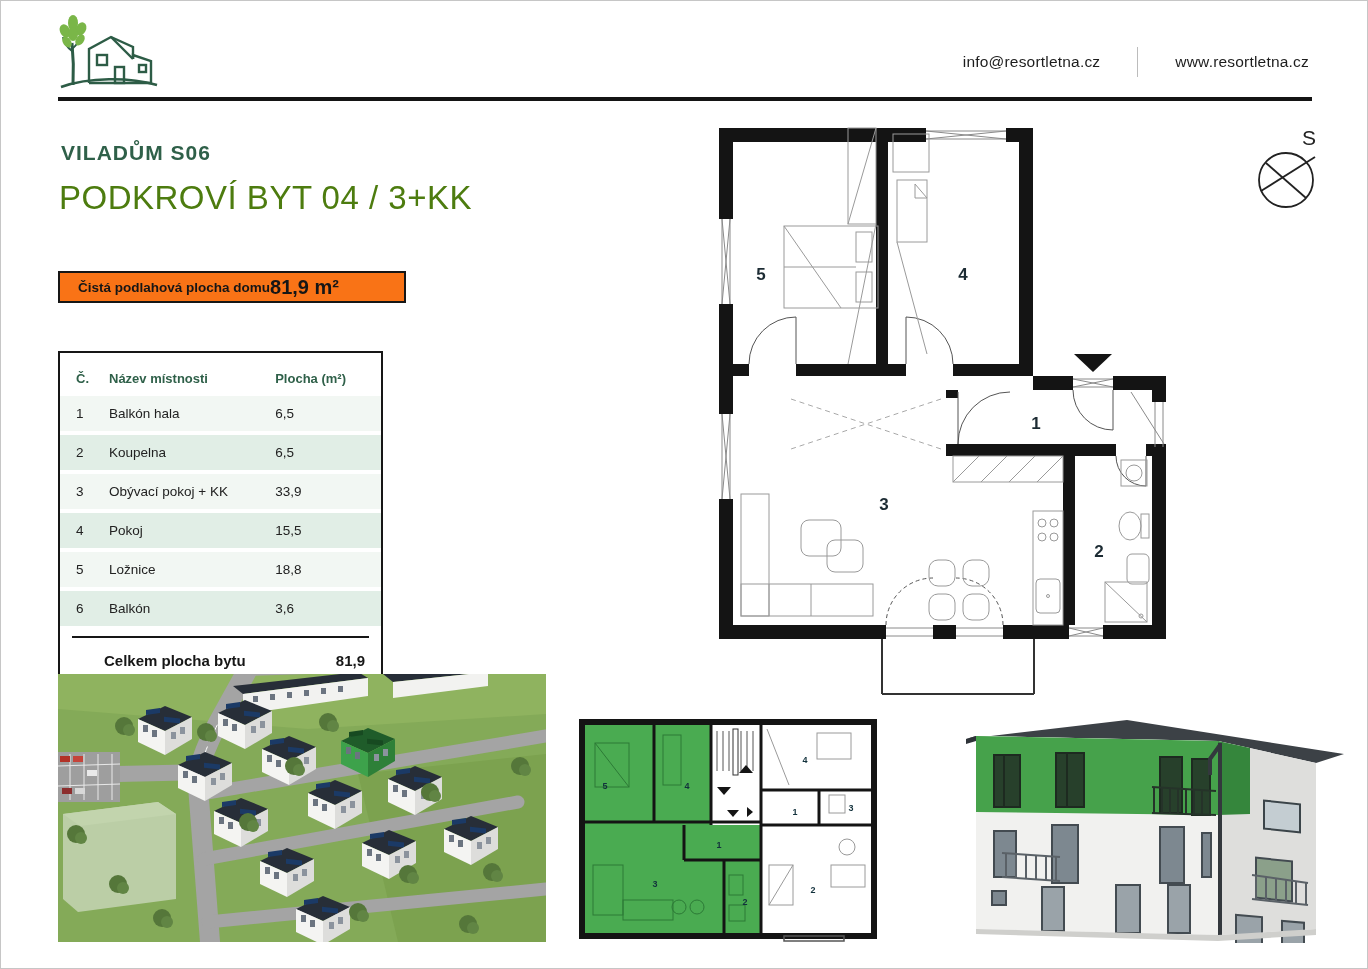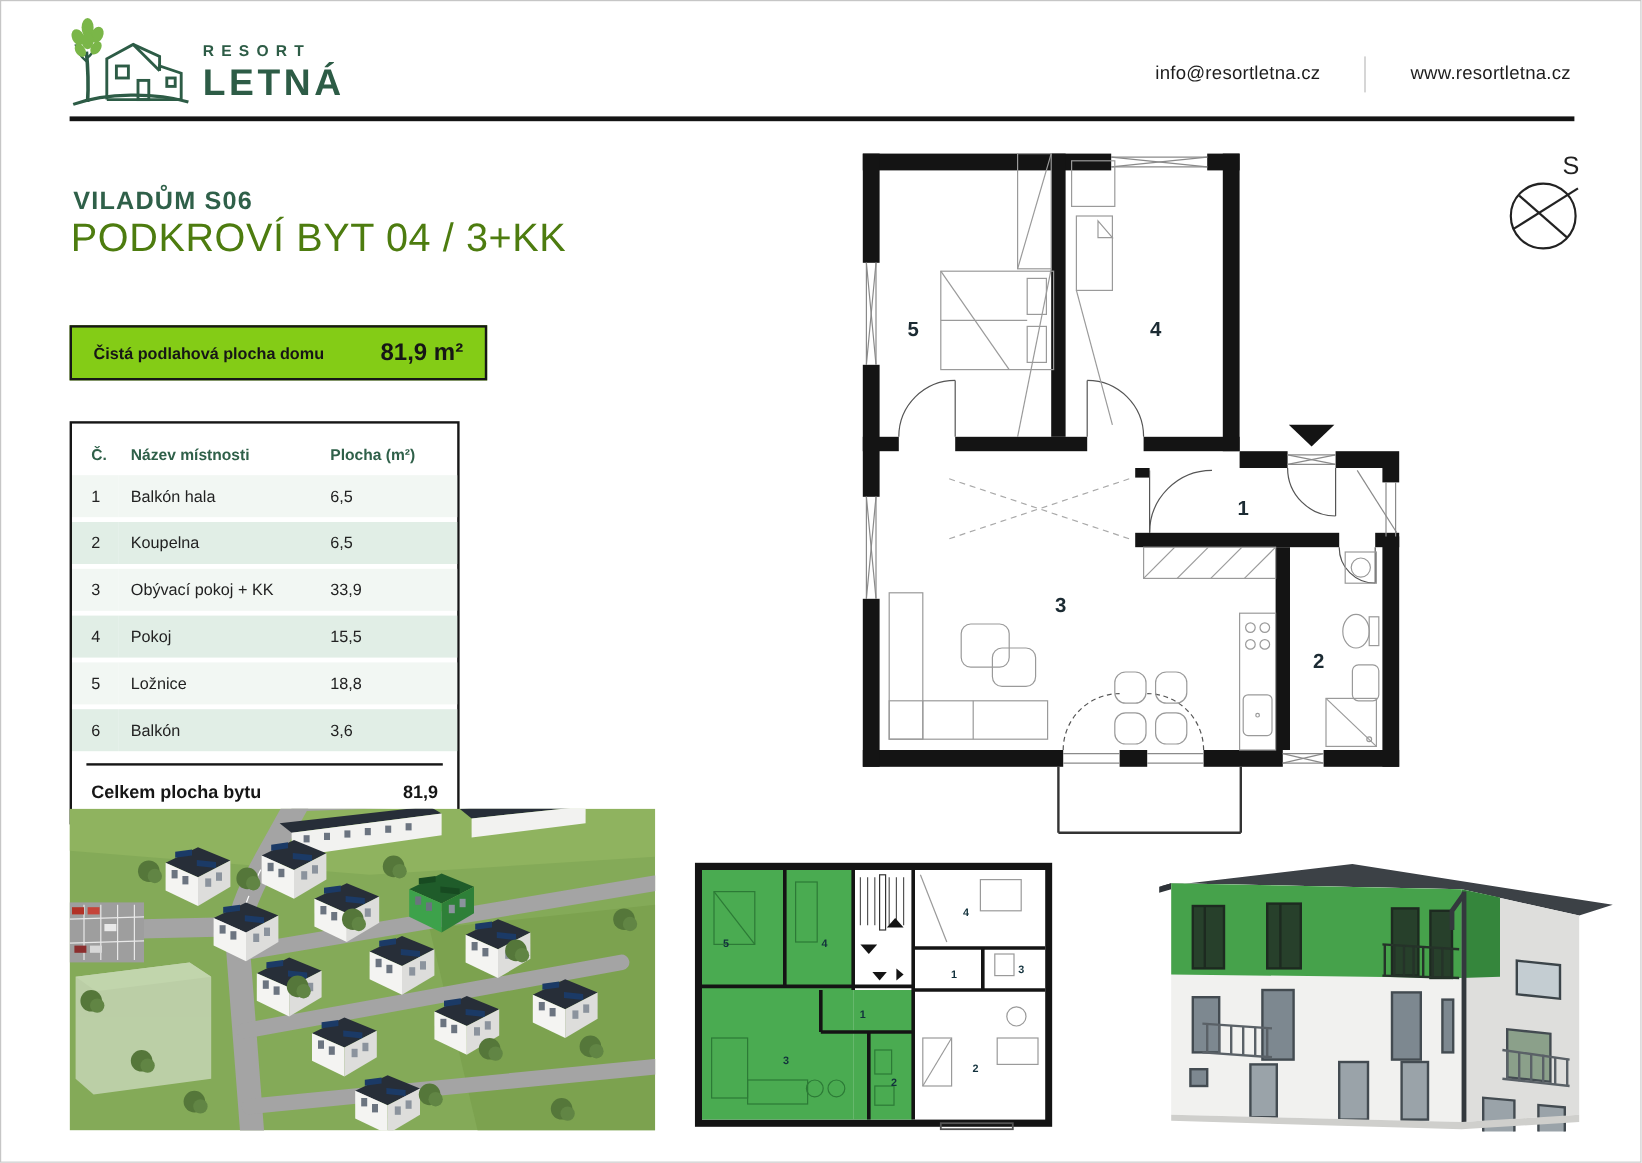--- a/index.html
+++ b/index.html
@@ -12,39 +12,39 @@
   
   .logo-wrap { position:absolute; left:58px; top:14px; display:flex; align-items:center; gap:10px; }
   .logo-text { display:flex; flex-direction:column; line-height:1; padding-top:12px; }
   .logo-resort { font-size:13px; letter-spacing:6px; font-weight:bold; color:#2d5c46; }
   .logo-letna { font-size:31px; letter-spacing:3px; font-weight:bold; color:#2d5c46; margin-top:4px; }
   .contacts { position:absolute; right:58px; top:46px; display:flex; align-items:center; gap:37px; }
   .contact-link { font-size:15.5px; color:#1d1d1d; text-decoration:none; font-weight:500; letter-spacing:.2px; }
   .contact-divider { width:1px; height:30px; background:#bcbcbc; }
   .header-rule { position:absolute; left:57px; top:96px; width:1254px; height:4px; background:#141414; }
   
-  .subtitle { position:absolute; left:60px; top:155px; font-size:21px; font-weight:bold; color:#2f6049; letter-spacing:1px; }
+  .subtitle { position:absolute; left:60px; top:140px; font-size:21px; font-weight:bold; color:#2f6049; letter-spacing:1px; }
   .main-title { position:absolute; left:58px; top:178px; font-size:33px; font-weight:normal; color:#4d7c0f; letter-spacing:.5px; }
   
-  .area-box { position:absolute; left:57px; top:270px; width:348px; height:46px; border:2px solid #161616;
-    display:flex; align-items:center; justify-content:space-between; padding:0 18px; background:#84cc16; }
+  .area-box { position:absolute; left:57px; top:270px; width:348px; height:32px; border:2px solid #161616;
+    display:flex; align-items:center; justify-content:flex-start; padding:0 18px; background:#f97316; }
   .area-label { font-size:13.5px; font-weight:bold; color:#161616; }
   .area-value { font-size:20px; font-weight:bold; color:#161616; }
   
   .room-table-box { position:absolute; left:57px; top:350px; width:325px; border:2px solid #161616; background:#fff; padding:6px 0 0 0; }
   table.rooms { width:100%; border-collapse:separate; border-spacing:0 4px; }
   table.rooms th { font-size:13px; font-weight:bold; color:#2f6049; text-align:left; padding:8px 10px 6px 10px; }
   table.rooms th.col-area, table.rooms td.cell-area { text-align:left; padding-right:16px; }
   table.rooms th.col-num, table.rooms td.cell-num { padding-left:16px; width:34px; }
   table.rooms td { font-size:13.5px; color:#222; padding:10px 10px; }
   table.rooms tbody tr:nth-child(odd) td { background:#f2f7f3; }
   table.rooms tbody tr:nth-child(even) td { background:#e1eee6; }
   .table-total { border-top:2px solid #161616; margin:6px 12px 0 12px; display:flex; justify-content:space-between;
     padding:14px 4px 16px 4px; }
-  .total-label { font-size:15px; font-weight:bold; color:#161616; }
+  .total-label { font-size:15px; font-weight:bold; color:#161616;margin-left:28px; }
   .total-value { font-size:15px; font-weight:bold; color:#161616; }
   
   .floor-plan { position:absolute; left:700px; top:113px; }
   .compass { position:absolute; left:1252px; top:122px; }
   .aerial { position:absolute; left:57px; top:673px; }
   .mini-plan { position:absolute; left:578px; top:714px; }
   .building { position:absolute; left:963px; top:714px; }
   svg text { font-family:"Liberation Sans", sans-serif; }
   .room-num { font-size:17px; font-weight:bold; fill:#1c2b33; }
   .mini-num { font-size:9px; font-weight:bold; fill:#12313c; }
@@ -79,24 +79,20 @@
         <path d="M30,68 L30,34 L52,22 L74,32 L74,44"></path>
         <path d="M74,44 L74,40 L92,46 L92,68"></path>
         <path d="M52,22 L74,44"></path>
         <path d="M30,68 L74,68 L92,68"></path>
         <rect x="38" y="40" width="10" height="10"></rect>
         <rect x="56" y="52" width="9" height="16"></rect>
         <rect x="80" y="50" width="7" height="7"></rect>
       </g>
       <path d="M2,72 C30,62 70,62 98,70" stroke="#2d5c46" stroke-width="2.6" fill="none"></path>
     </svg>
-    <div class="logo-text">
-      <span class="logo-resort">RESORT</span>
-      <span class="logo-letna">LETNÁ</span>
-    </div>
   </div>
 
   <div class="contacts">
     <a class="contact-link" href="#">info@resortletna.cz</a>
     <span class="contact-divider"></span>
     <a class="contact-link" href="#">www.resortletna.cz</a>
   </div>
 
   <div class="header-rule"></div>
 

